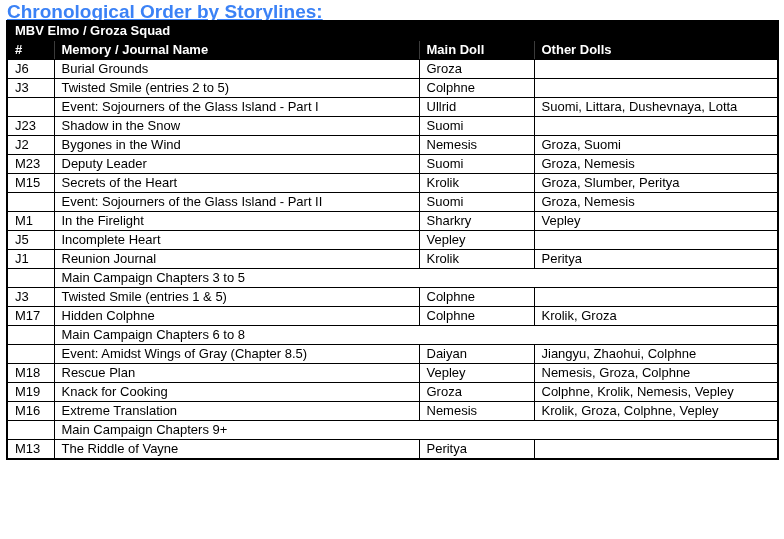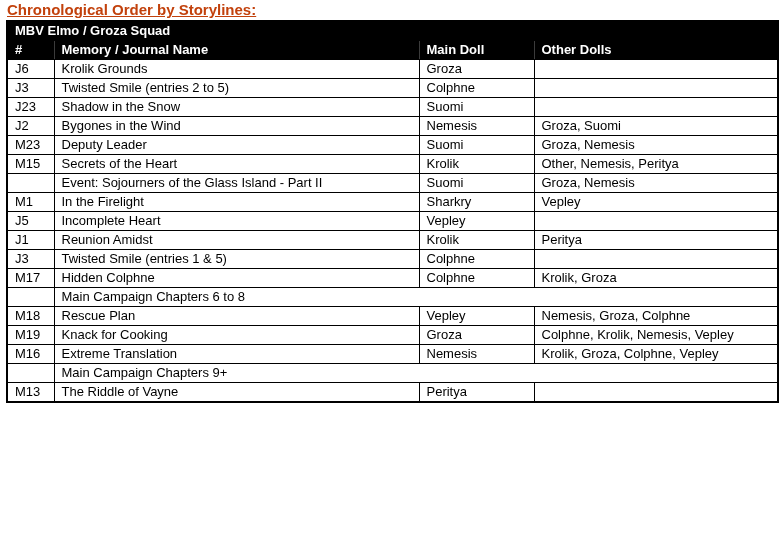--- a/index.html
+++ b/index.html
@@ -8,23 +8,23 @@
     width: 784px;
     height: 539px;
     background: #ffffff;
     font-family: "Liberation Sans", sans-serif;
     overflow: hidden;
   }
   .title {
     position: absolute;
     left: 7px;
     top: 1px;
-    font-size: 15px;
+    font-size: 19px;
     font-weight: bold;
-    color: #c2410c;
+    color: #3b82f6;
     text-decoration: underline;
     white-space: nowrap;
   }
   table.grid {
     position: absolute;
     left: 6px;
     top: 20px;
     width: 771px;
     border-collapse: collapse;
     table-layout: fixed;
@@ -79,29 +79,35 @@
     <tr class="cols">
       <th class="c-num">#</th>
       <th class="c-name">Memory / Journal Name</th>
       <th class="c-main">Main Doll</th>
       <th class="c-other">Other Dolls</th>
     </tr>
   </thead>
   <tbody>
       <tr>
         <td class="c-num">J6</td>
-        <td class="c-name">Krolik Grounds</td>
+        <td class="c-name">Burial Grounds</td>
         <td class="c-main">Groza</td>
         <td class="c-other"></td>
       </tr>
       <tr>
         <td class="c-num">J3</td>
         <td class="c-name">Twisted Smile (entries 2 to 5)</td>
         <td class="c-main">Colphne</td>
         <td class="c-other"></td>
+      </tr>
+      <tr>
+        <td class="c-num"></td>
+        <td class="c-name event">Event: Sojourners of the Glass Island - Part I</td>
+        <td class="c-main">Ullrid</td>
+        <td class="c-other">Suomi, Littara, Dushevnaya, Lotta</td>
       </tr>
       <tr>
         <td class="c-num">J23</td>
         <td class="c-name">Shadow in the Snow</td>
         <td class="c-main">Suomi</td>
         <td class="c-other"></td>
       </tr>
       <tr>
         <td class="c-num">J2</td>
         <td class="c-name">Bygones in the Wind</td>
@@ -111,21 +117,21 @@
       <tr>
         <td class="c-num">M23</td>
         <td class="c-name">Deputy Leader</td>
         <td class="c-main">Suomi</td>
         <td class="c-other">Groza, Nemesis</td>
       </tr>
       <tr>
         <td class="c-num">M15</td>
         <td class="c-name">Secrets of the Heart</td>
         <td class="c-main">Krolik</td>
-        <td class="c-other">Other, Nemesis, Peritya</td>
+        <td class="c-other">Groza, Slumber, Peritya</td>
       </tr>
       <tr>
         <td class="c-num"></td>
         <td class="c-name event">Event: Sojourners of the Glass Island - Part II</td>
         <td class="c-main">Suomi</td>
         <td class="c-other">Groza, Nemesis</td>
       </tr>
       <tr>
         <td class="c-num">M1</td>
         <td class="c-name">In the Firelight</td>
@@ -133,41 +139,51 @@
         <td class="c-other">Vepley</td>
       </tr>
       <tr>
         <td class="c-num">J5</td>
         <td class="c-name">Incomplete Heart</td>
         <td class="c-main">Vepley</td>
         <td class="c-other"></td>
       </tr>
       <tr>
         <td class="c-num">J1</td>
-        <td class="c-name">Reunion Amidst</td>
+        <td class="c-name">Reunion Journal</td>
         <td class="c-main">Krolik</td>
         <td class="c-other">Peritya</td>
+      </tr>
+      <tr>
+        <td class="c-num"></td>
+        <td class="c-name section" colspan="3">Main Campaign Chapters 3 to 5</td>
       </tr>
       <tr>
         <td class="c-num">J3</td>
         <td class="c-name">Twisted Smile (entries 1 &amp; 5)</td>
         <td class="c-main">Colphne</td>
         <td class="c-other"></td>
       </tr>
       <tr>
         <td class="c-num">M17</td>
         <td class="c-name">Hidden Colphne</td>
         <td class="c-main">Colphne</td>
         <td class="c-other">Krolik, Groza</td>
       </tr>
       <tr>
         <td class="c-num"></td>
         <td class="c-name section" colspan="3">Main Campaign Chapters 6 to 8</td>
       </tr>
       <tr>
+        <td class="c-num"></td>
+        <td class="c-name event">Event: Amidst Wings of Gray (Chapter 8.5)</td>
+        <td class="c-main">Daiyan</td>
+        <td class="c-other">Jiangyu, Zhaohui, Colphne</td>
+      </tr>
+      <tr>
         <td class="c-num">M18</td>
         <td class="c-name">Rescue Plan</td>
         <td class="c-main">Vepley</td>
         <td class="c-other">Nemesis, Groza, Colphne</td>
       </tr>
       <tr>
         <td class="c-num">M19</td>
         <td class="c-name">Knack for Cooking</td>
         <td class="c-main">Groza</td>
         <td class="c-other">Colphne, Krolik, Nemesis, Vepley</td>

